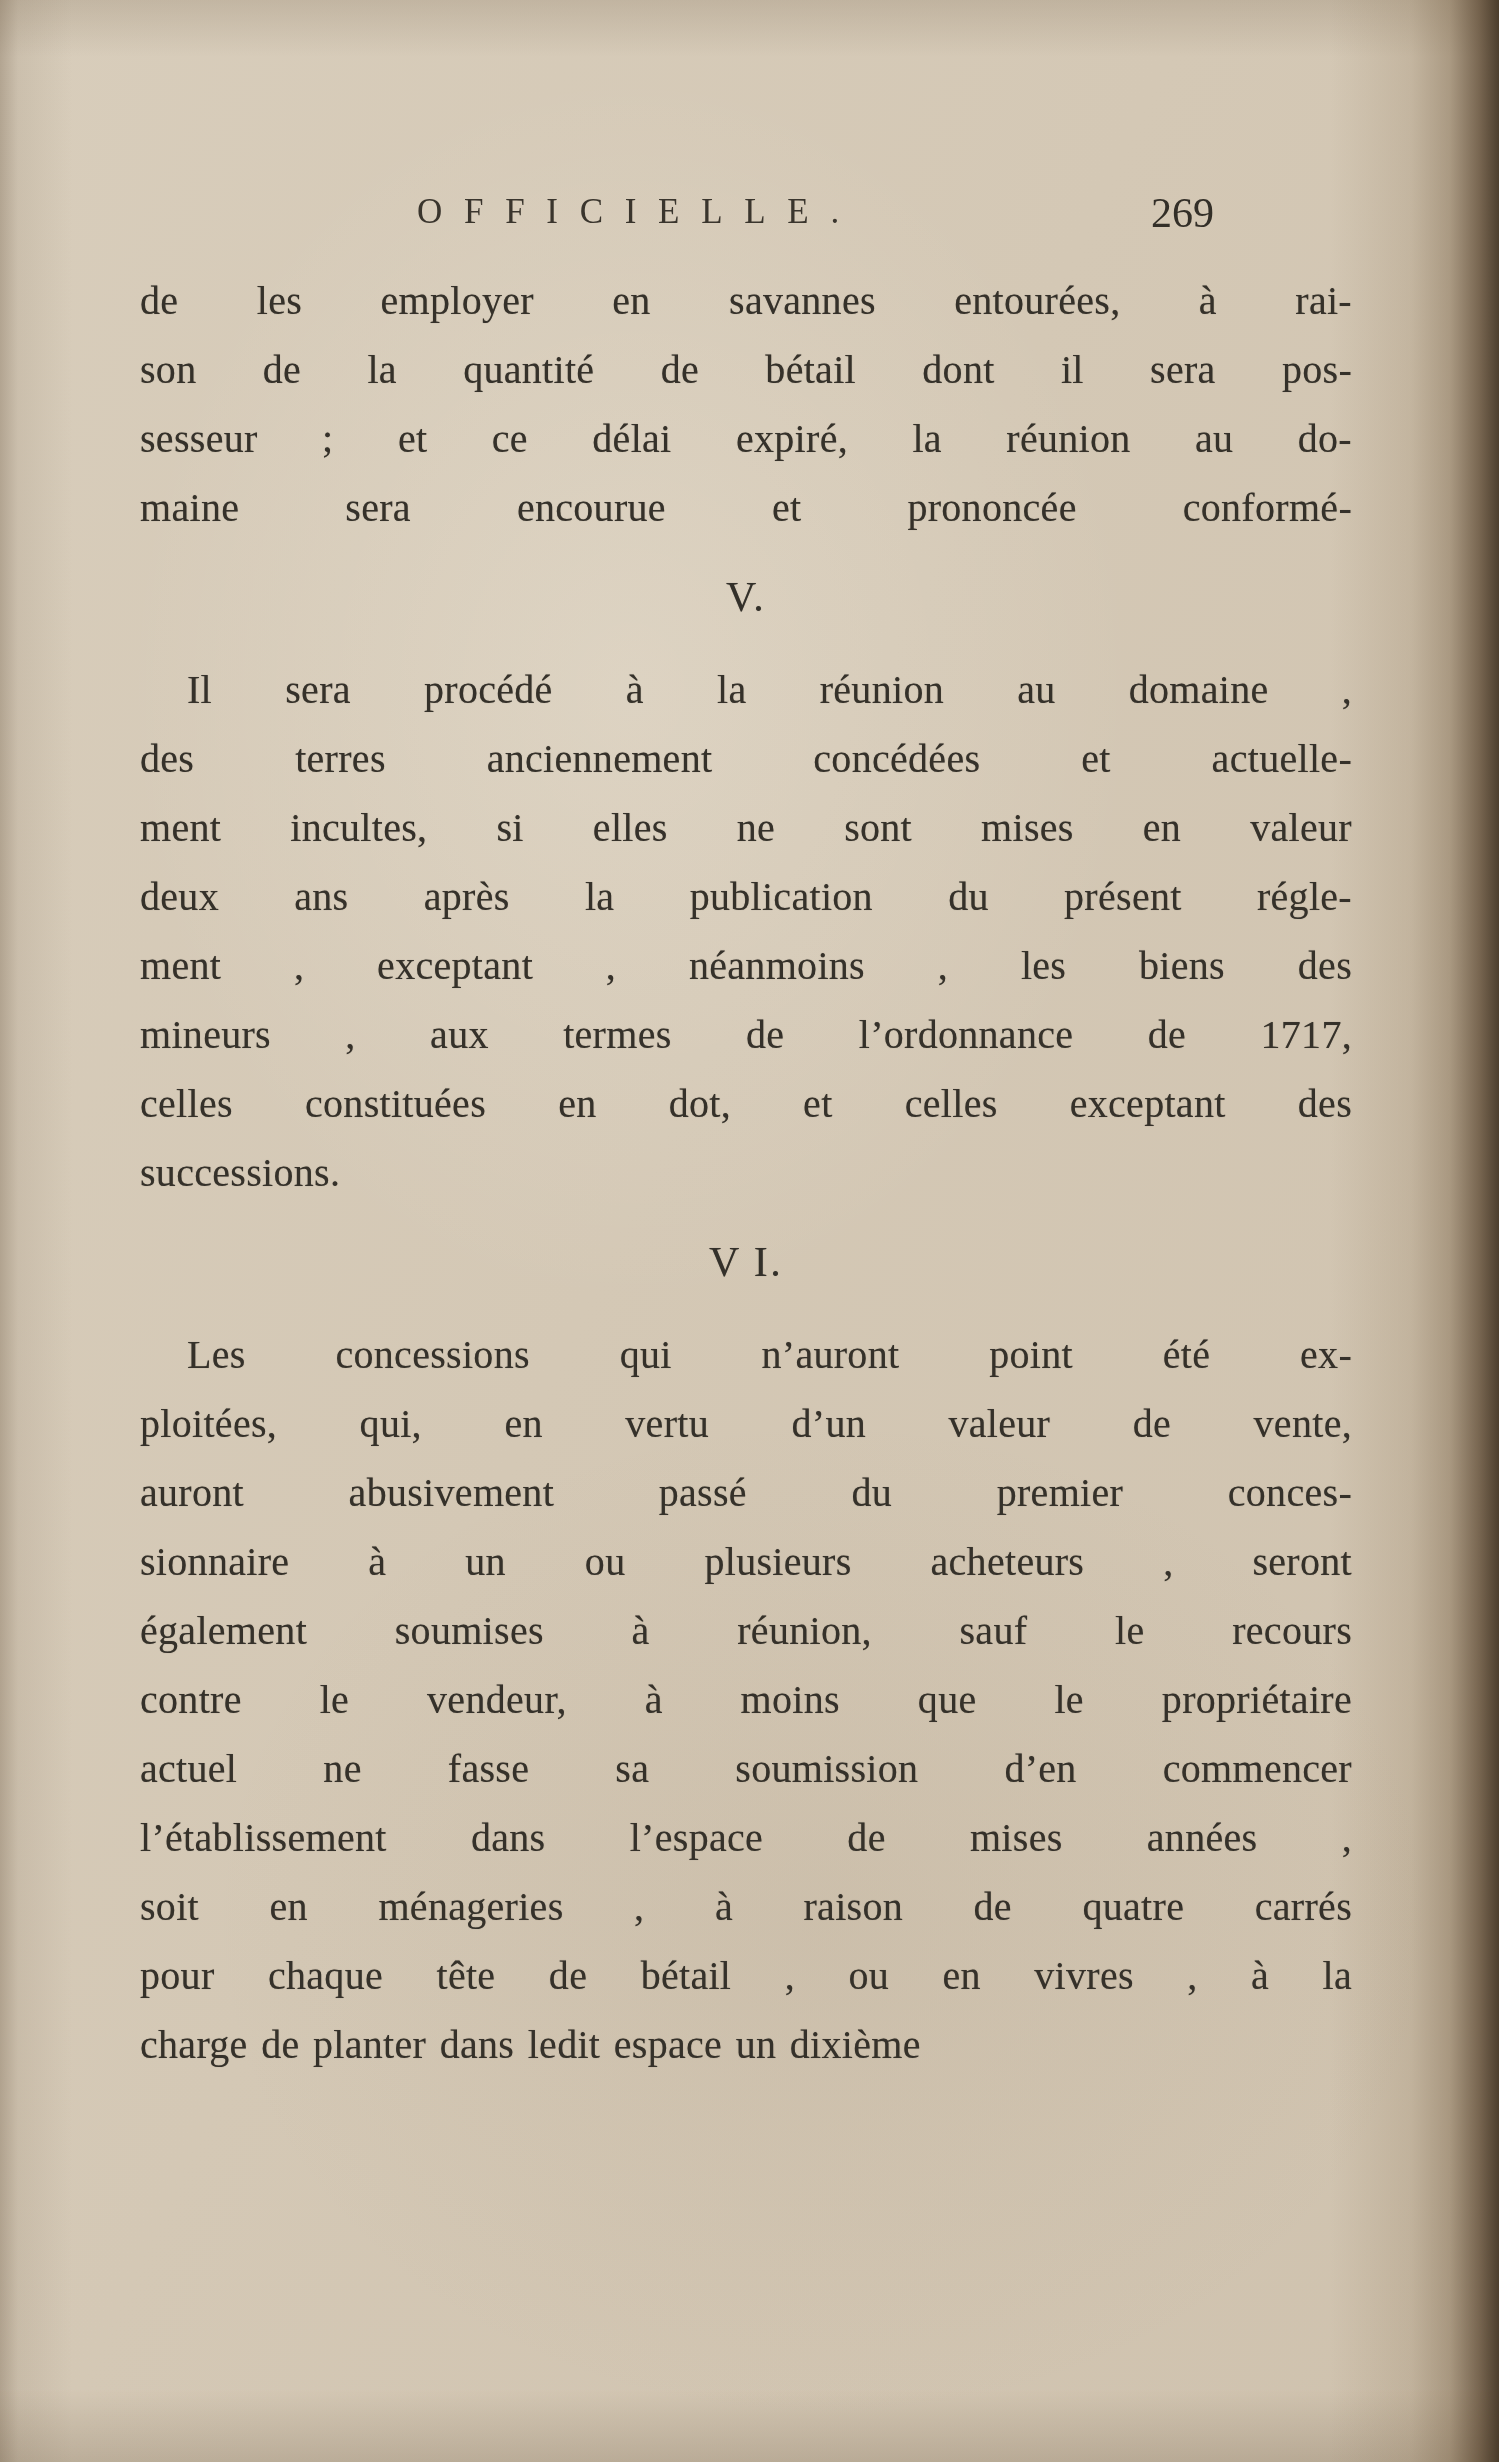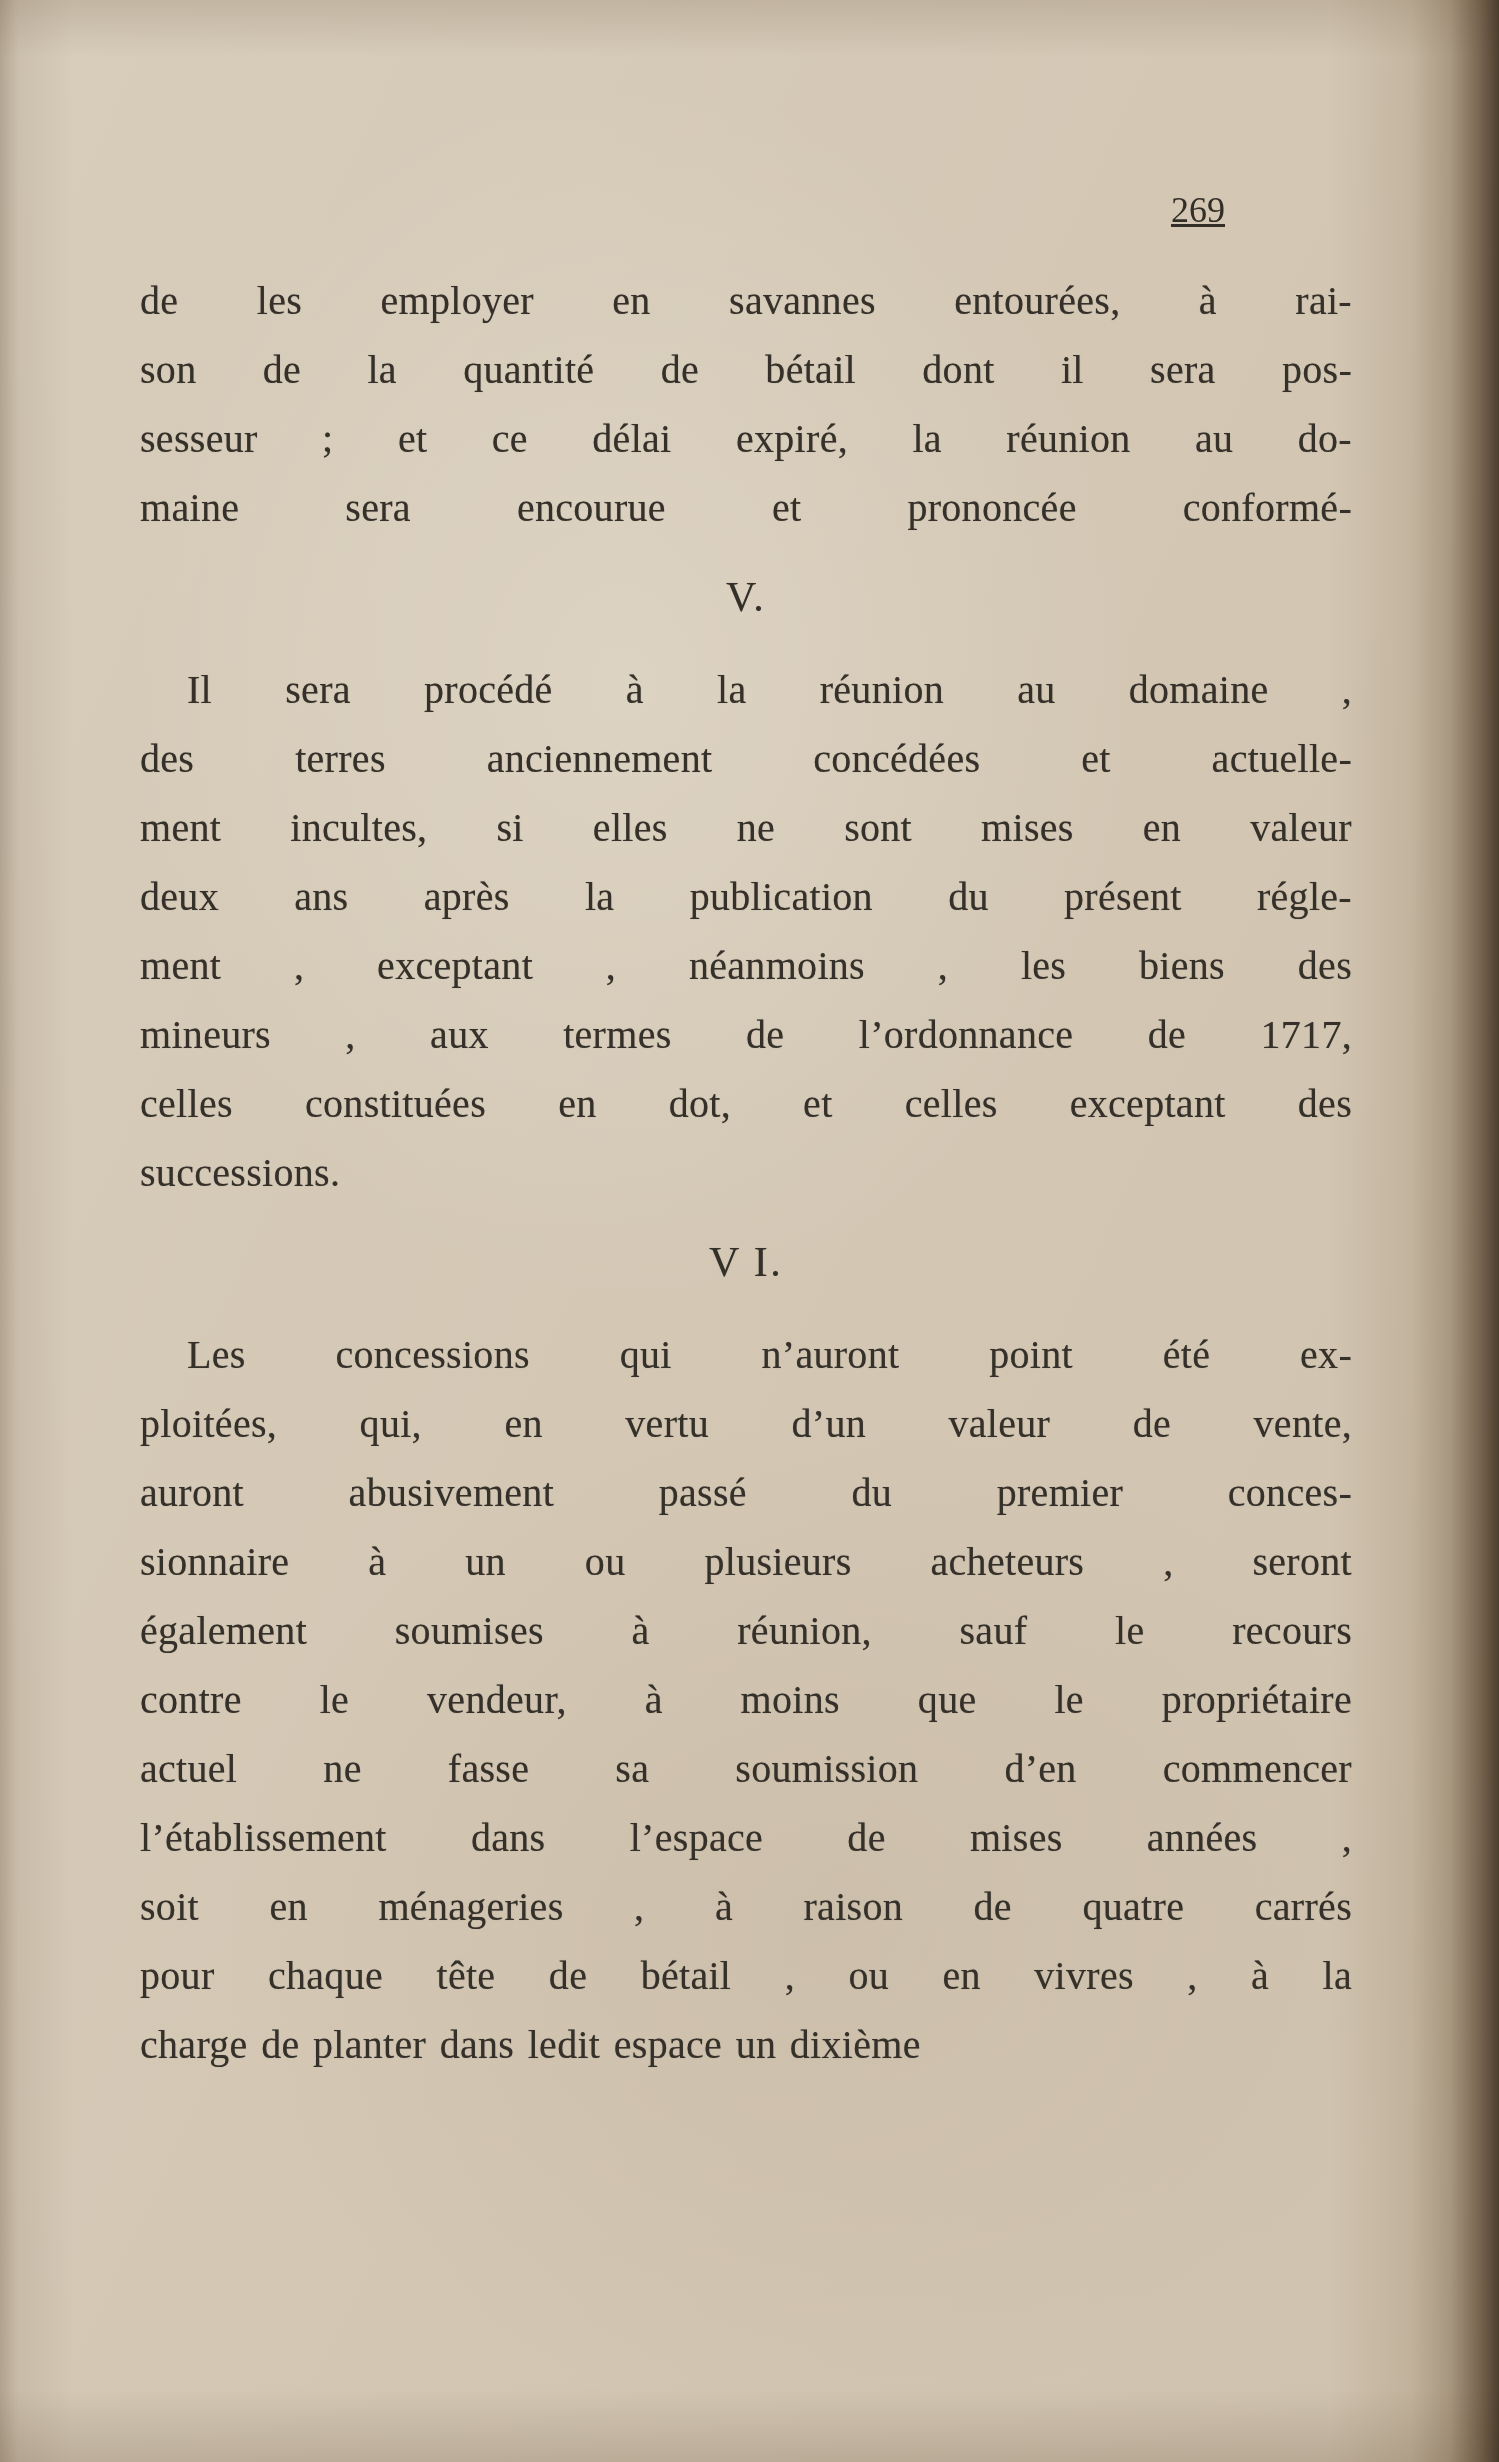--- a/index.html
+++ b/index.html
@@ -51,25 +51,24 @@
   .running-head .title {
     position: absolute;
     left: 281px;
     top: 0;
     font-size: 35px;
     letter-spacing: 0.62em;
     color: #3a352d;
   }
   .running-head .page-number {
     position: absolute;
-    right: 131px;
+    right: 142px;
     top: -3.2px;
-    font-size: 36px;
+    font-size: 42px;
     color: #332f28;
-    text-decoration: underline;
   }
 
   .paragraph {
     margin: 4px;
   }
   .line {
     font-size: 40px;
     line-height: 69px;
     word-spacing: 3.2px;
     letter-spacing: 0.3px;
@@ -94,20 +93,21 @@
     color: #33302a;
     text-shadow: 0 0 0.8px rgba(52,46,36,0.45);
   }
 </style>
 </head>
 <body>
 
 <div class="page">
   <div class="text-block">
     <div class="running-head">
+      <span class="title">OFFICIELLE.</span>
       <span class="page-number">269</span>
     </div>
     <div class="body-text">
         <div class="paragraph paragraph-0">
           <div class="line">de les employer en savannes entourées, à rai-</div>
           <div class="line">son de la quantité de bétail dont il sera pos-</div>
           <div class="line">sesseur ; et ce délai expiré, la réunion au do-</div>
           <div class="line">maine sera encourue et prononcée conformé-</div>
         </div>
         <div class="section-heading">V.</div>

